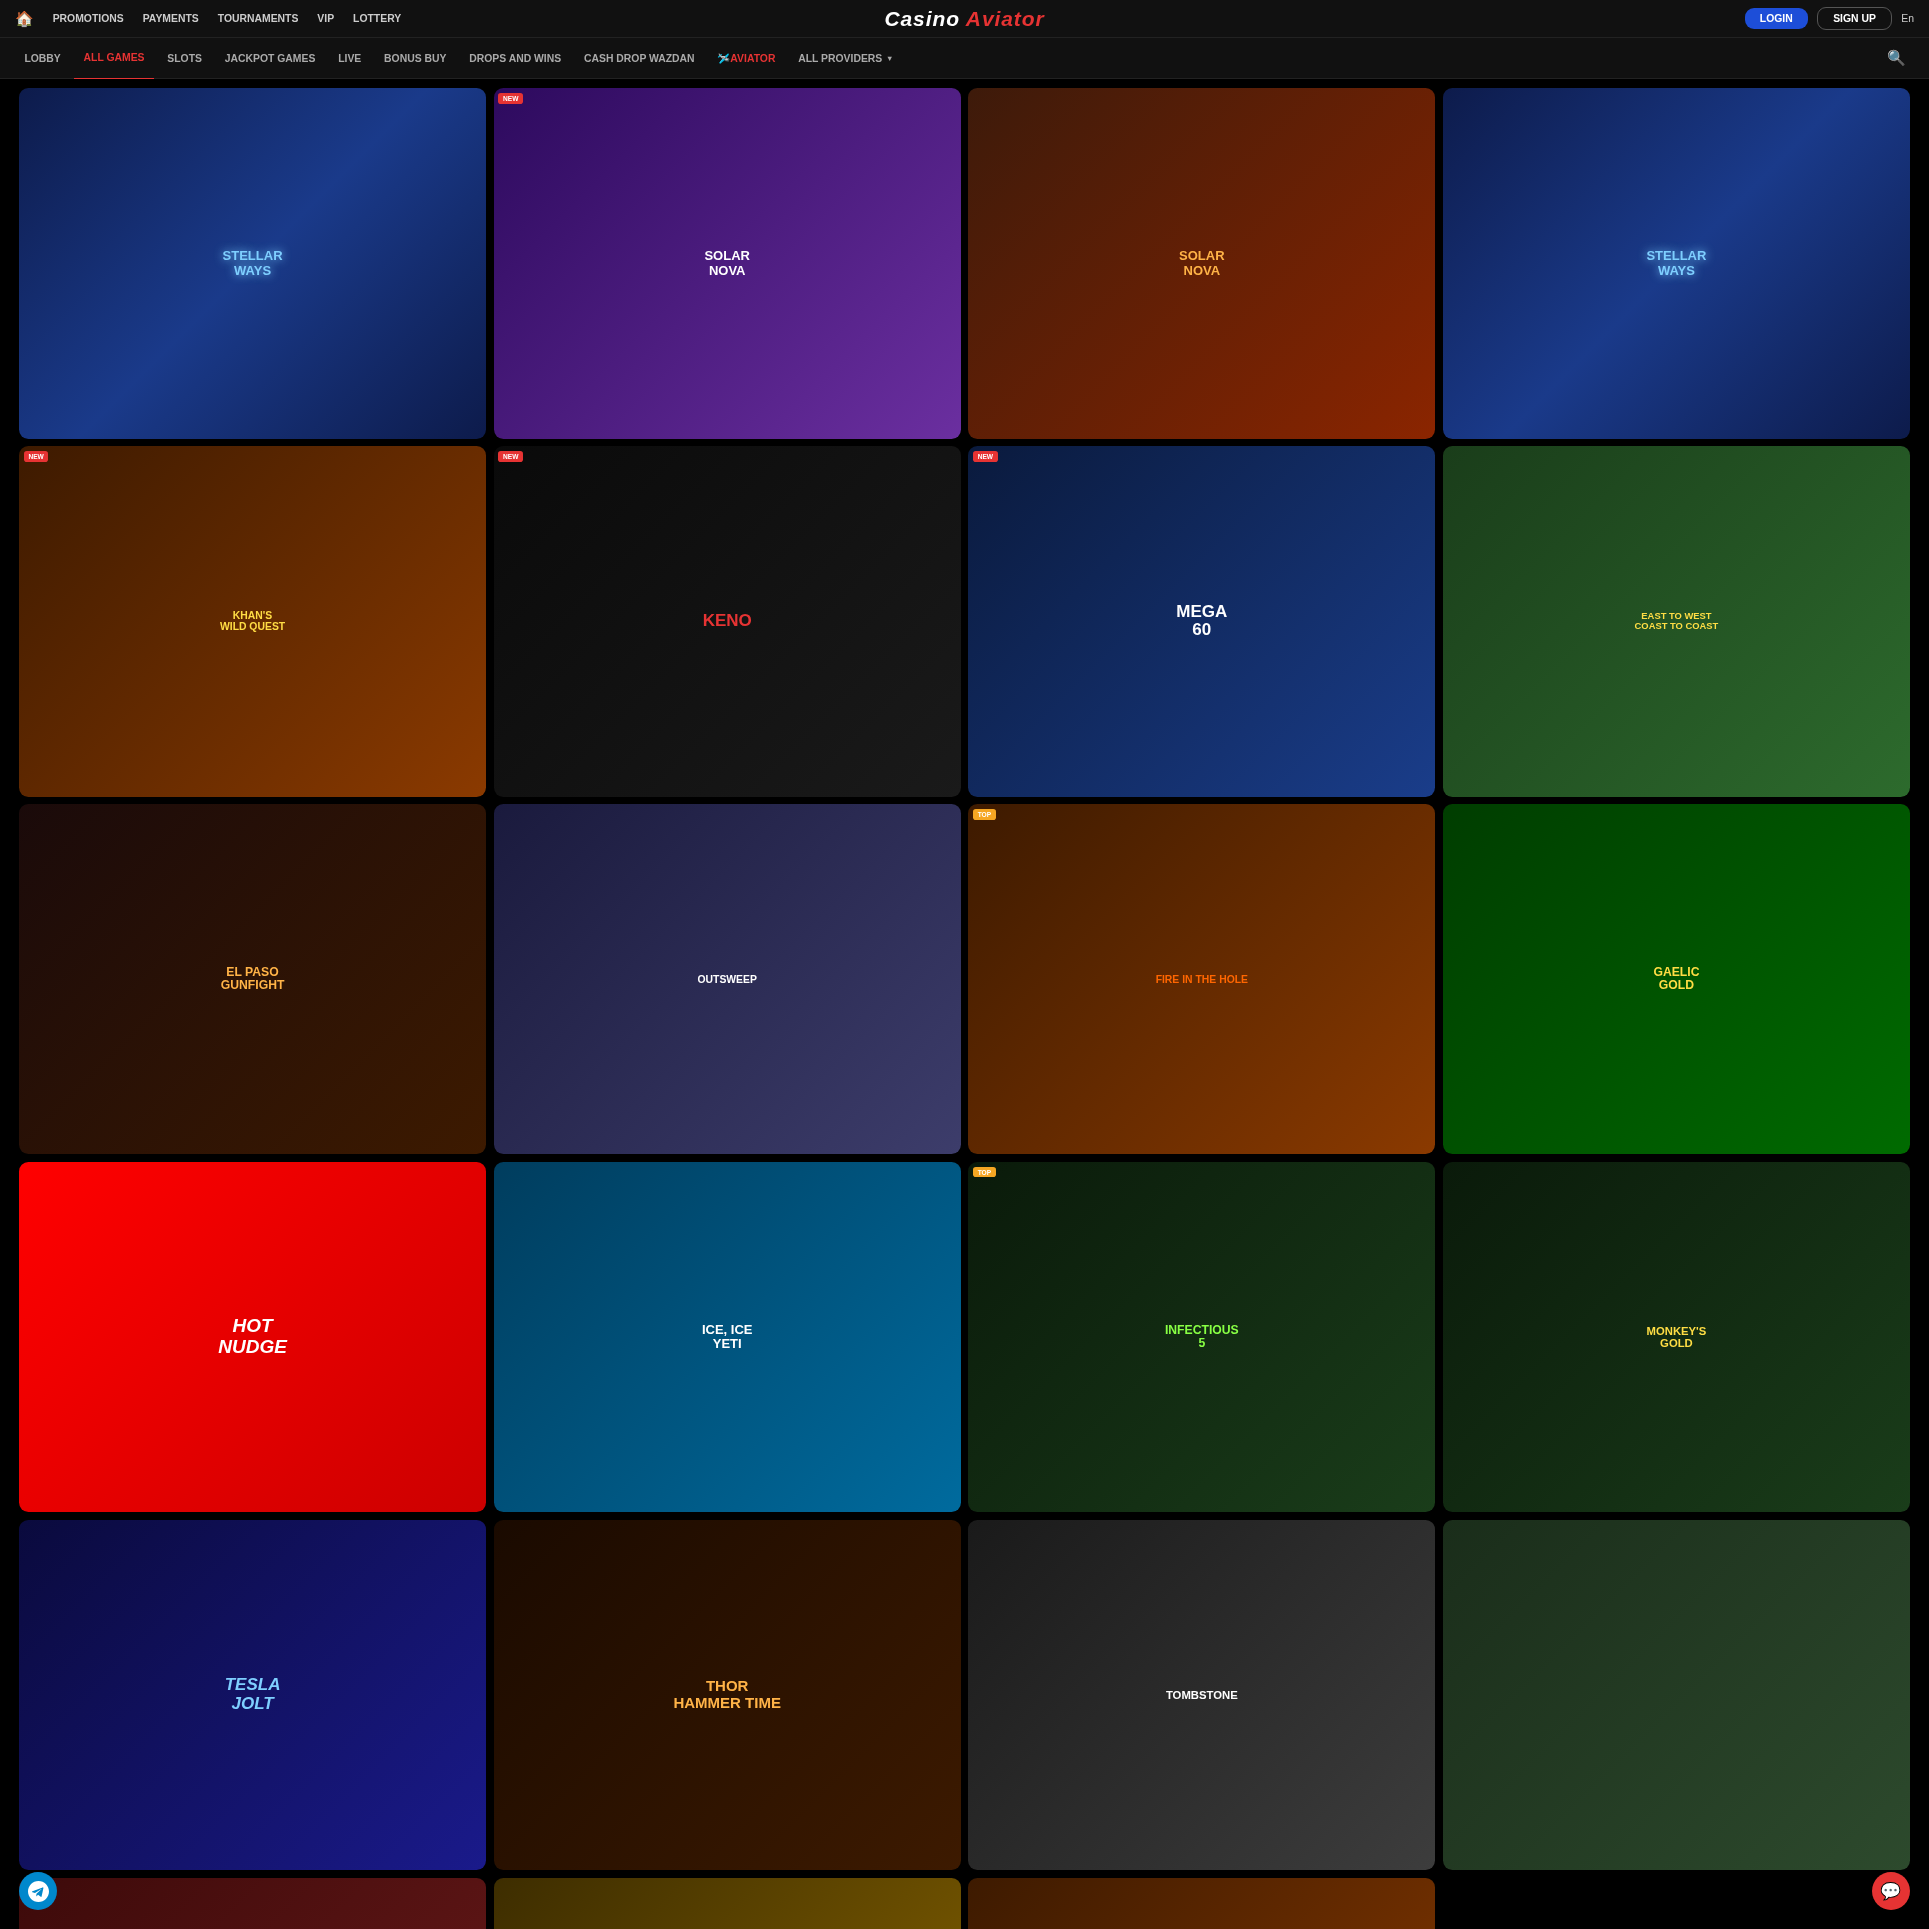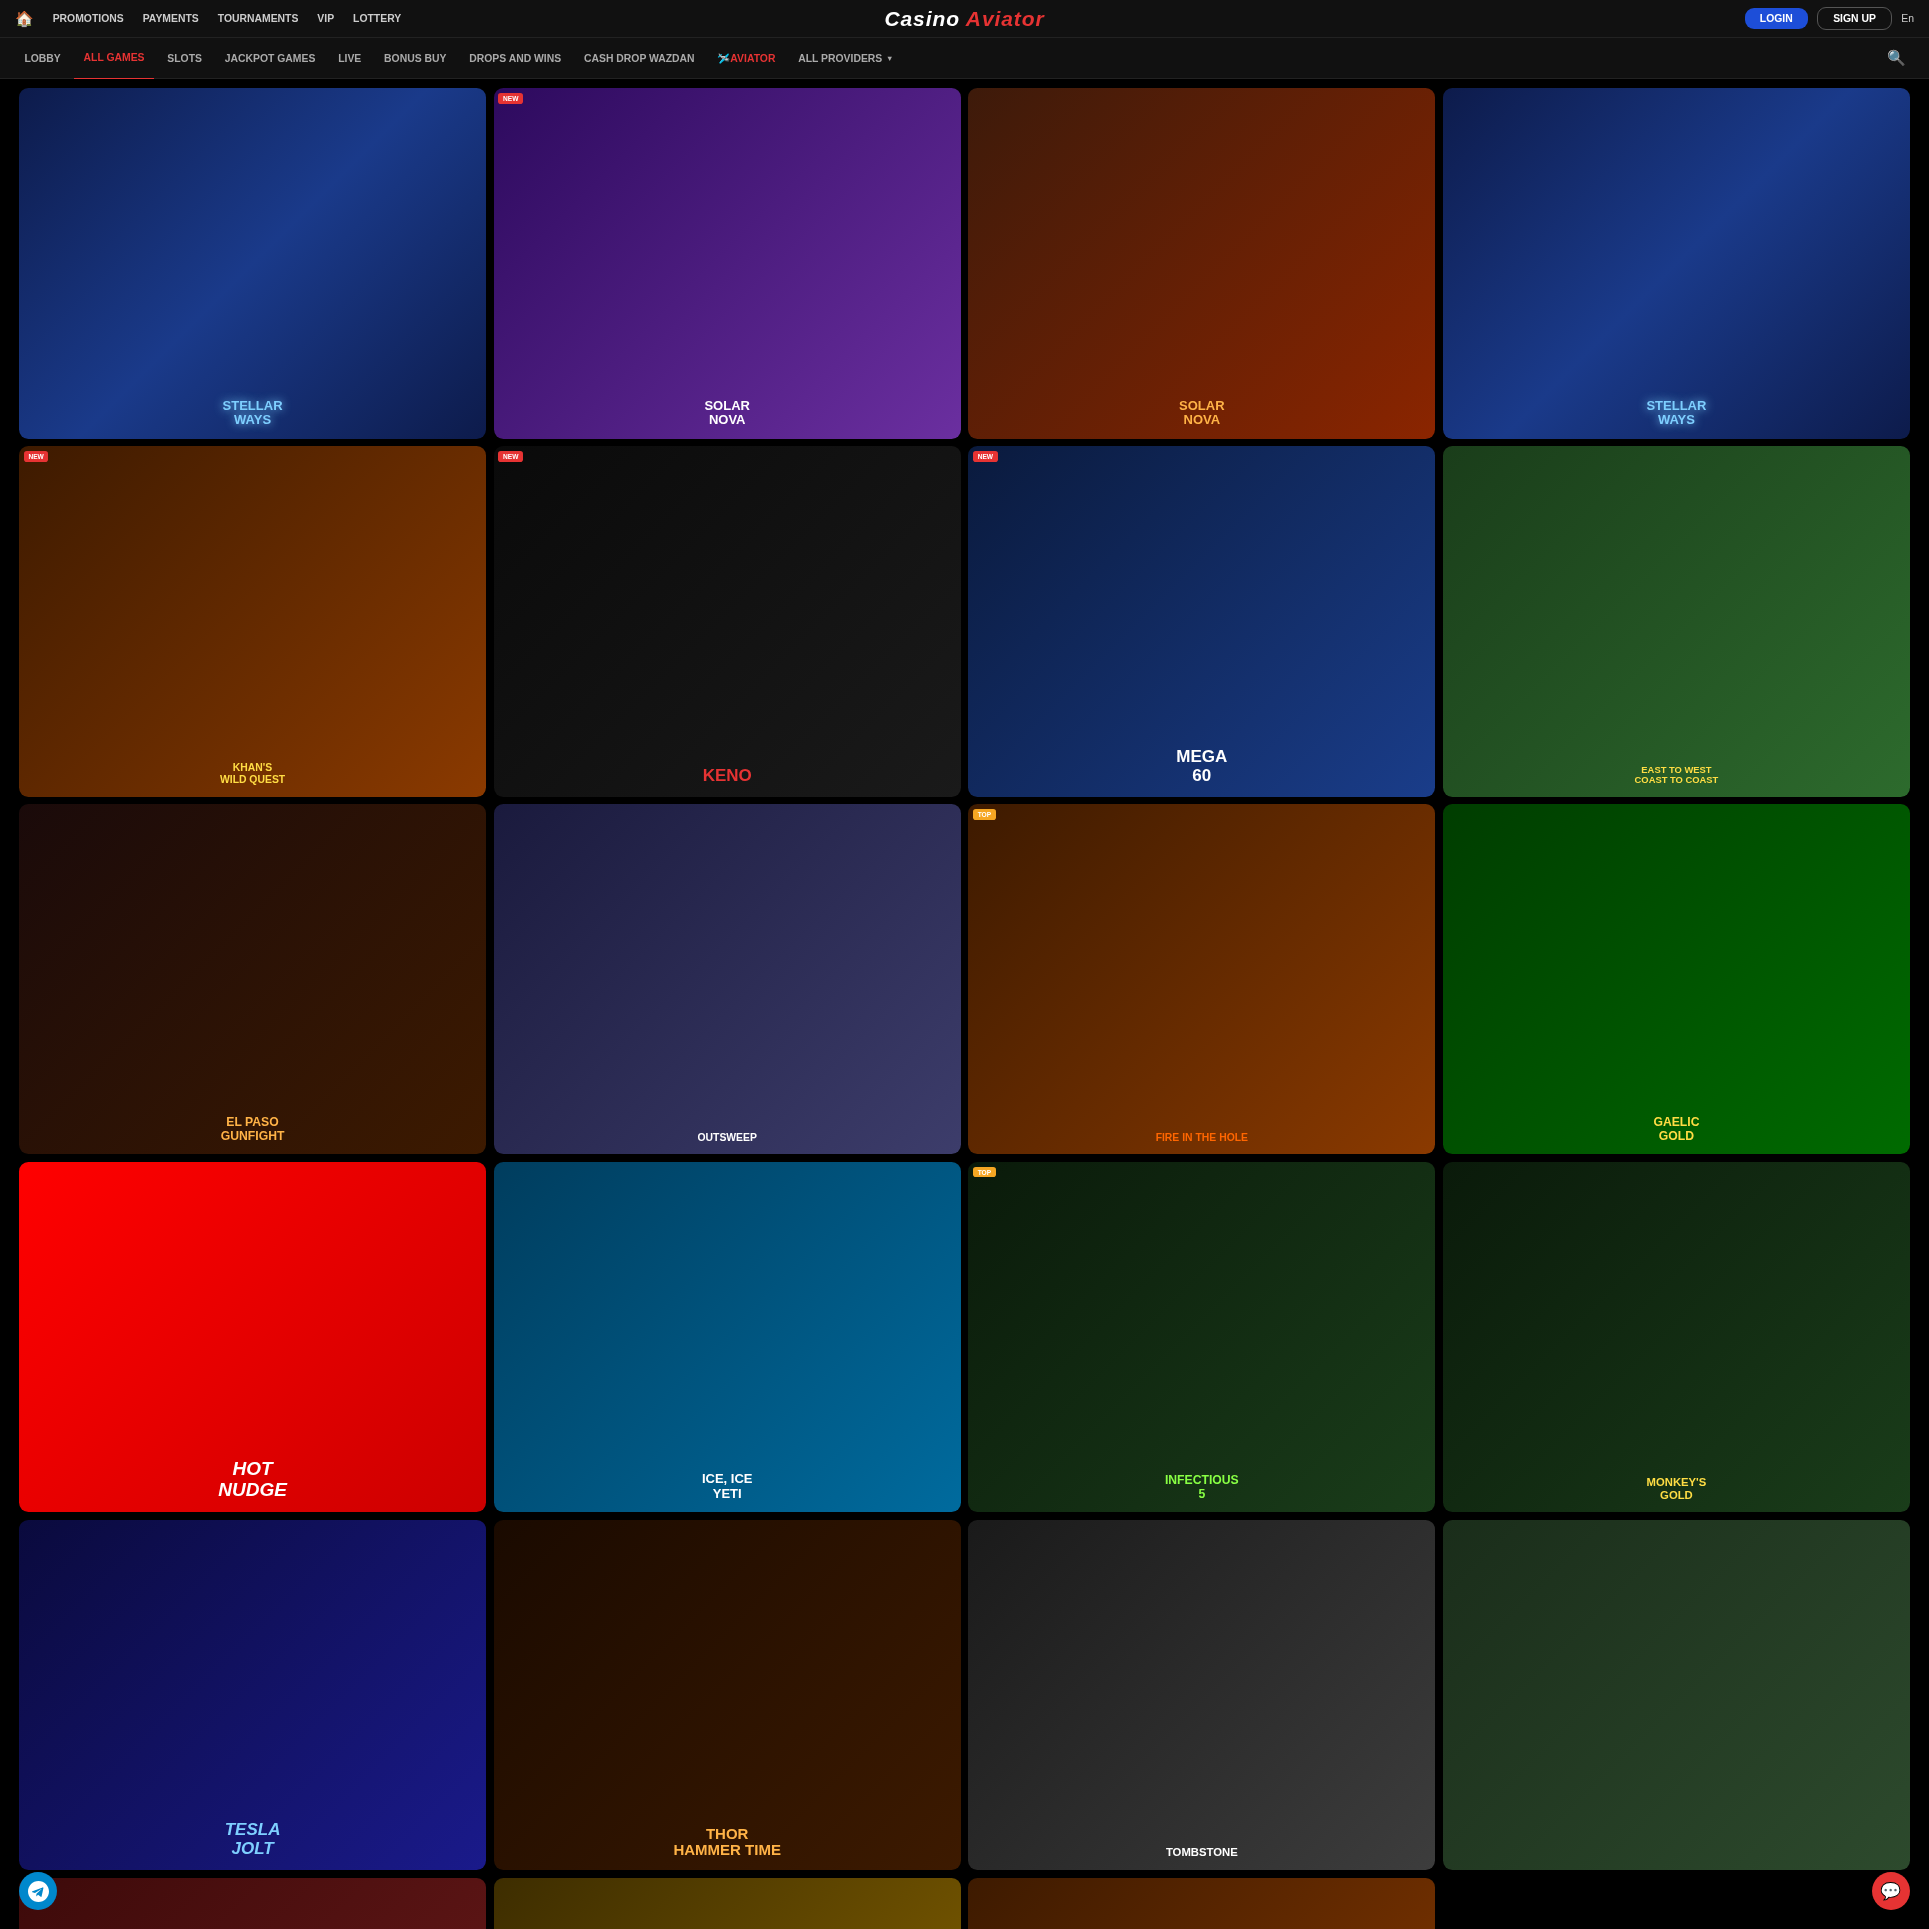--- a/index.html
+++ b/index.html
@@ -247,21 +247,21 @@
       gap: 3.8px;
     }
     .chevron-down { font-size: 7.5px; }
 
     .game-overlay {
       position: absolute;
       inset: 0;
       display: flex;
       flex-direction: column;
       align-items: center;
-      justify-content: flex-end;
+      justify-content: center;
       padding: 7.5px;
     }
   </style>
 </head>
 <body>
 
 <nav class="top-nav">
   <div class="top-nav-left">
     <span>🏠</span>
     <a>PROMOTIONS</a>

